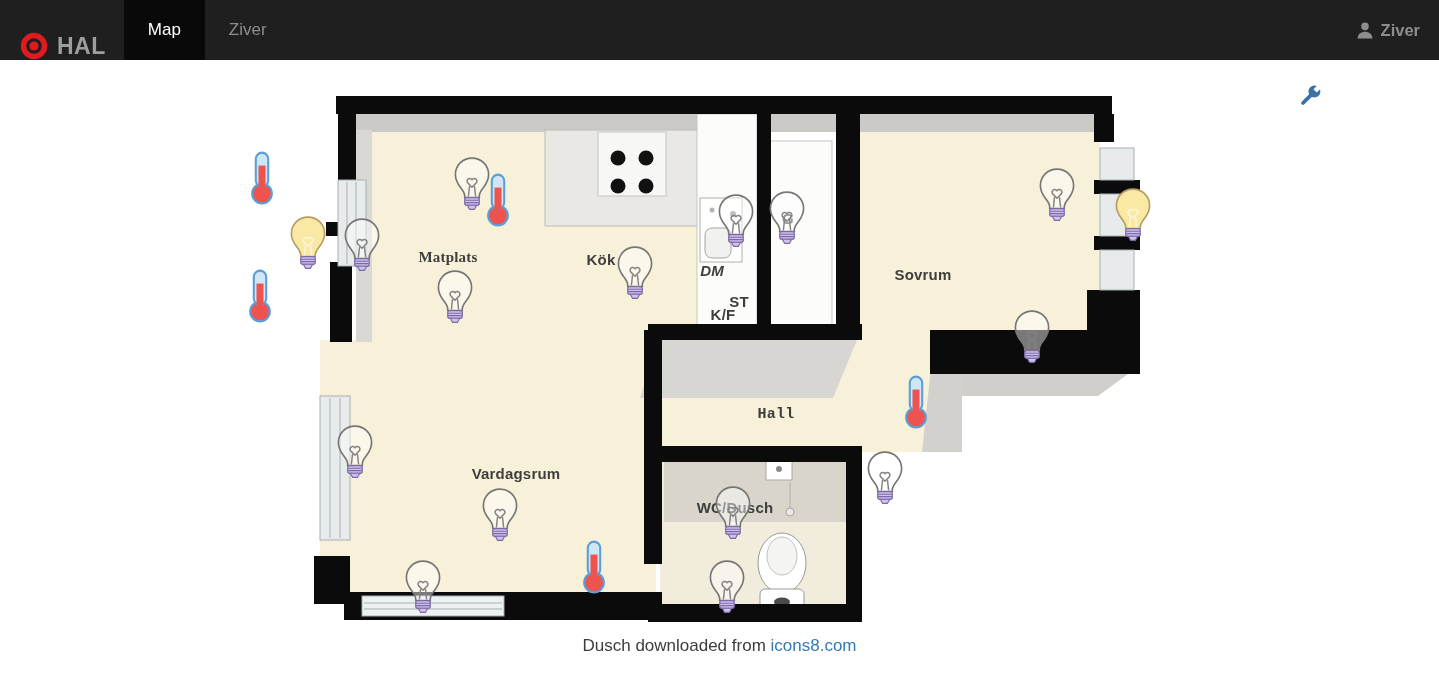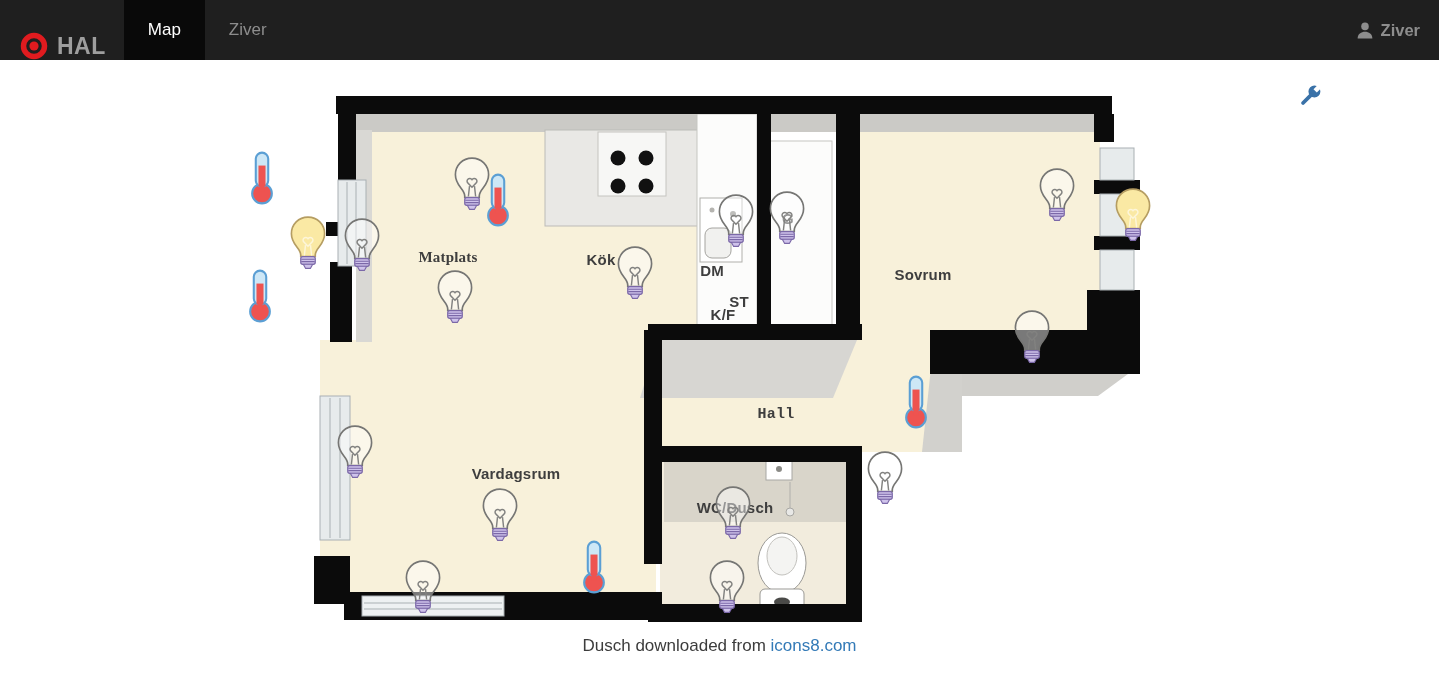--- a/index.html
+++ b/index.html
@@ -178,21 +178,21 @@
         <circle cx="10" cy="5.2" r="4.6"></circle>
         <rect x="8.2" y="0" width="3.6" height="4.4" fill="#ffffff"></rect>
         <rect x="8.55" y="7.6" width="2.9" height="11.4" rx="1.4"></rect>
       </g>
     </svg>
   </button>
 
   <div id="device-layer" style="position:absolute;top:-60px;left:0;width:1439px;height:675px;">
       <div class="room-label" style="left: 448px; top: 257px; font-family: Liberation Serif, serif;">Matplats</div>
       <div class="room-label" style="left: 601px; top: 259px;">Kök</div>
-      <div class="room-label" style="left: 712px; top: 270px;">DM</div>
+      <div class="room-label" style="left: 712px; top: 270px; font-style: italic;">DM</div>
       <div class="room-label" style="left: 723px; top: 314px;">K/F</div>
       <div class="room-label" style="left: 739px; top: 301px;">ST</div>
       <div class="room-label" style="left: 788px; top: 218px;">G</div>
       <div class="room-label" style="left: 923px; top: 249px; margin-top: 25px;">Sovrum</div>
       <div class="room-label" style="left: 776px; top: 414px; font-family: Liberation Mono, monospace;">Hall</div>
       <div class="room-label" style="left: 516px; top: 473px;">Vardagsrum</div>
       <div class="room-label" style="left: 735px; top: 507px;">WC/Dusch</div>
       <div class="device bulb off" style="left: 472px; top: 183px;">
     <svg width="40" height="56" viewBox="0 0 38 54">
       <path class="glass" d="M19,3 C28,3 35,10 35,19 c0,5.8 -2.8,9.6 -5.3,12.8 c-1.9,2.4 -3.7,4.7 -3.7,7.7 V41 H12 v-1.5 c0,-3 -1.8,-5.3 -3.7,-7.7 C5.8,28.6 3,24.8 3,19 C3,10 10,3 19,3 Z"></path>

